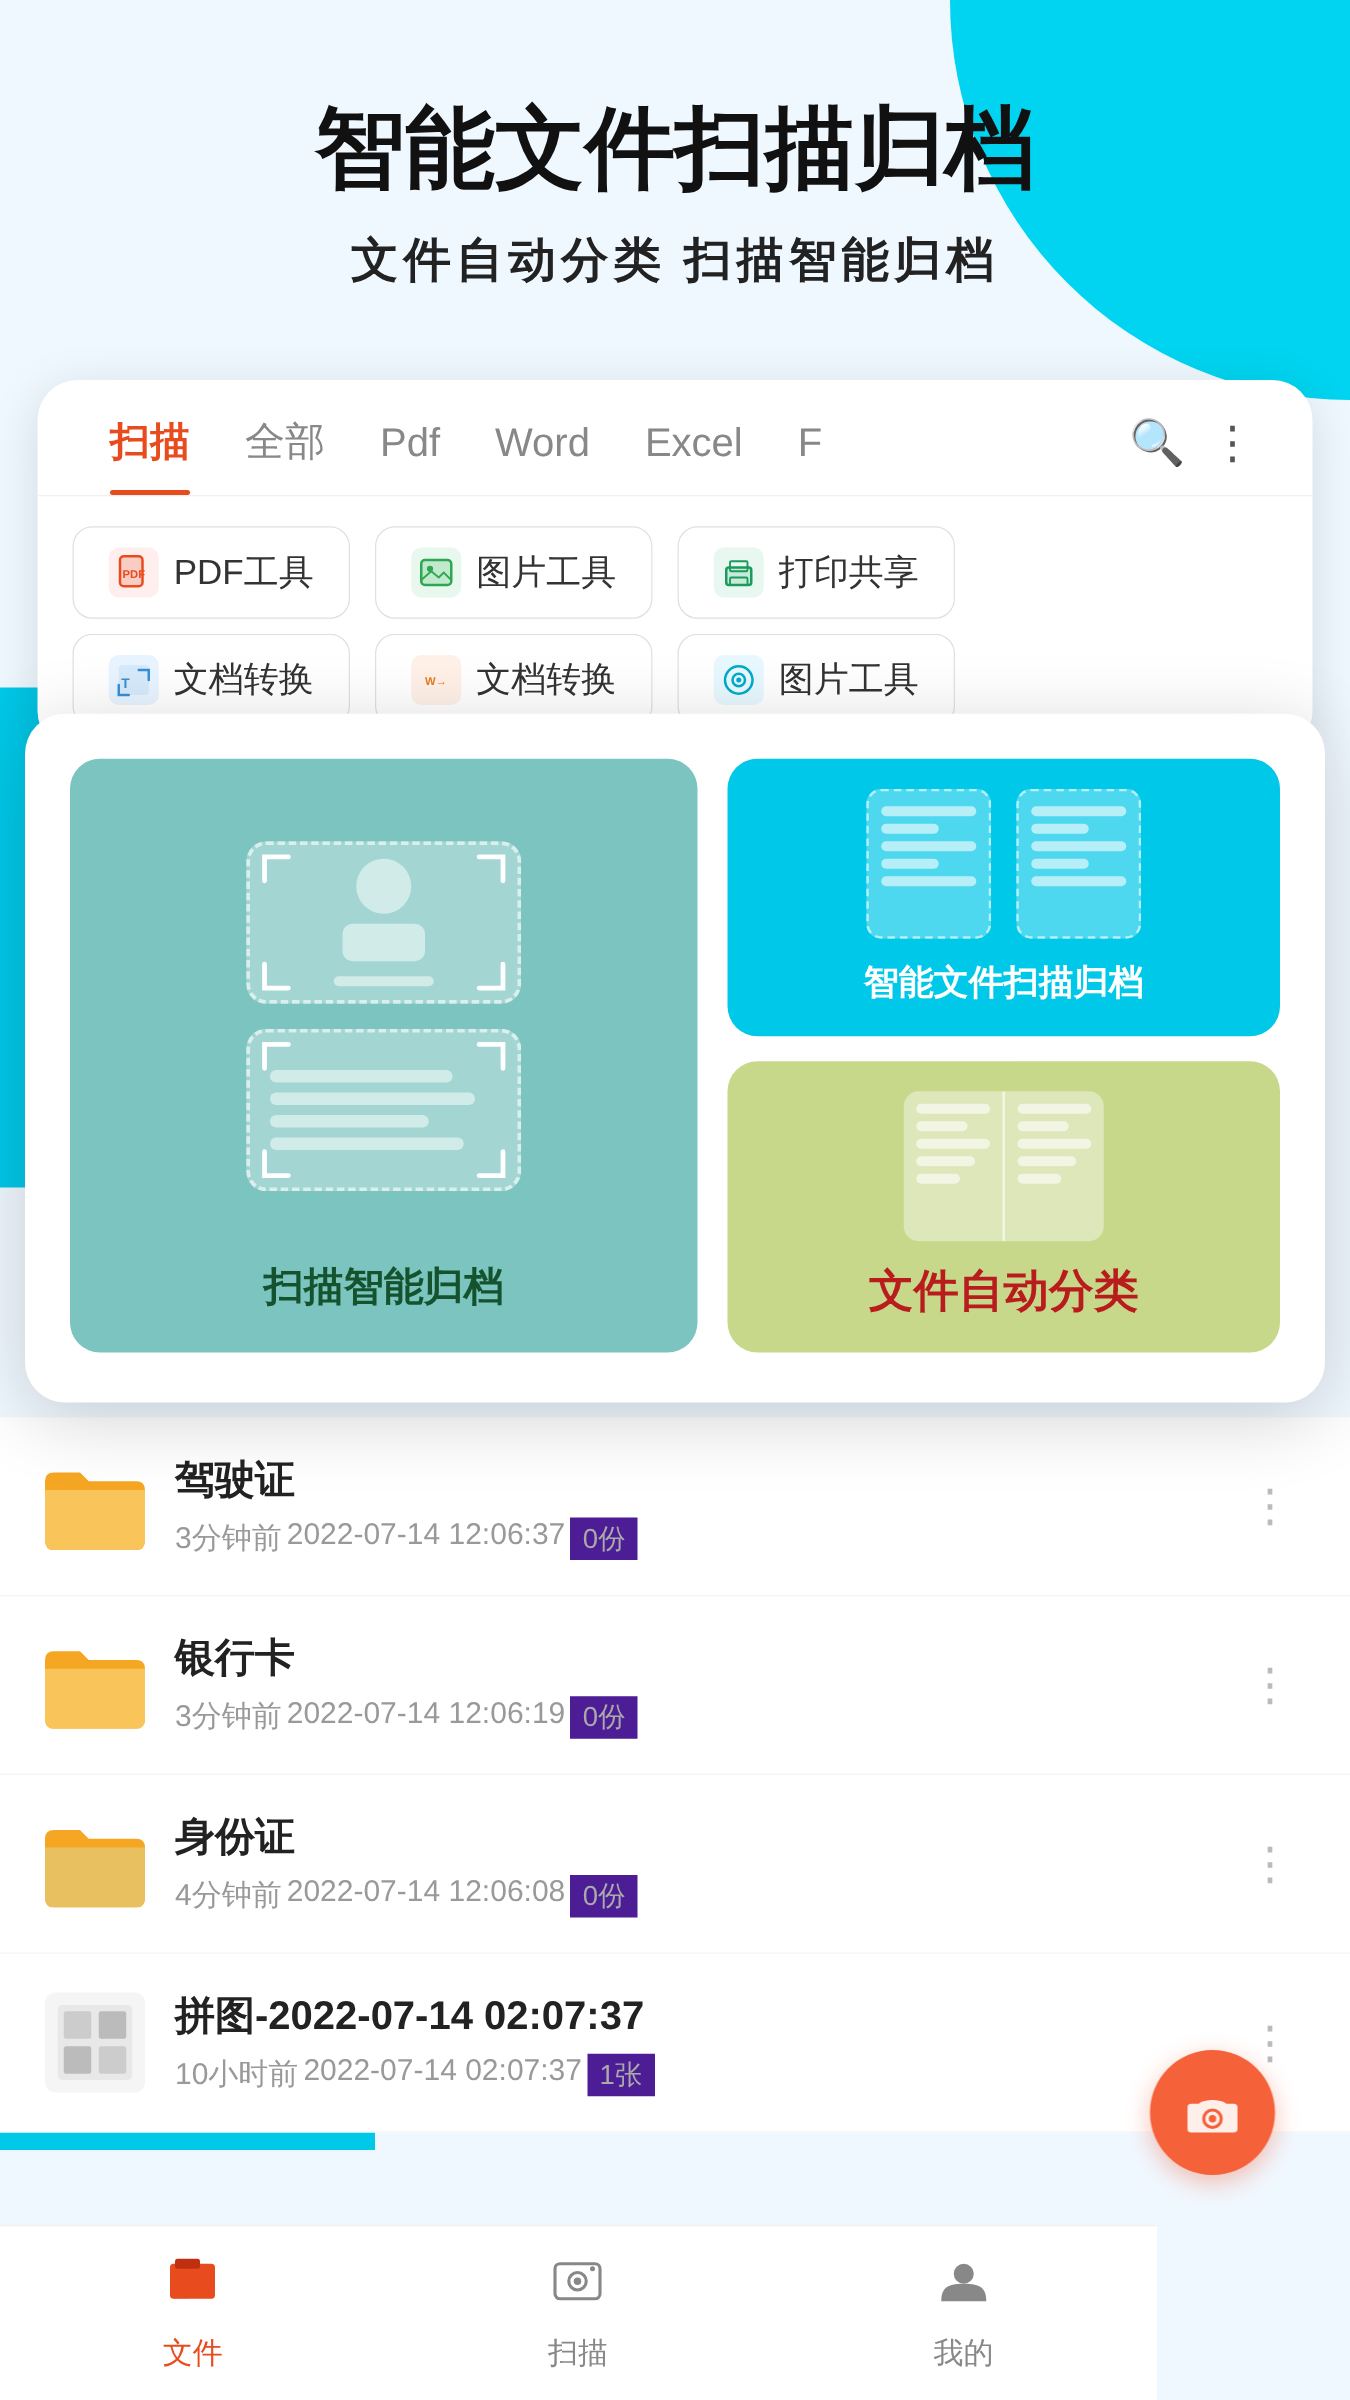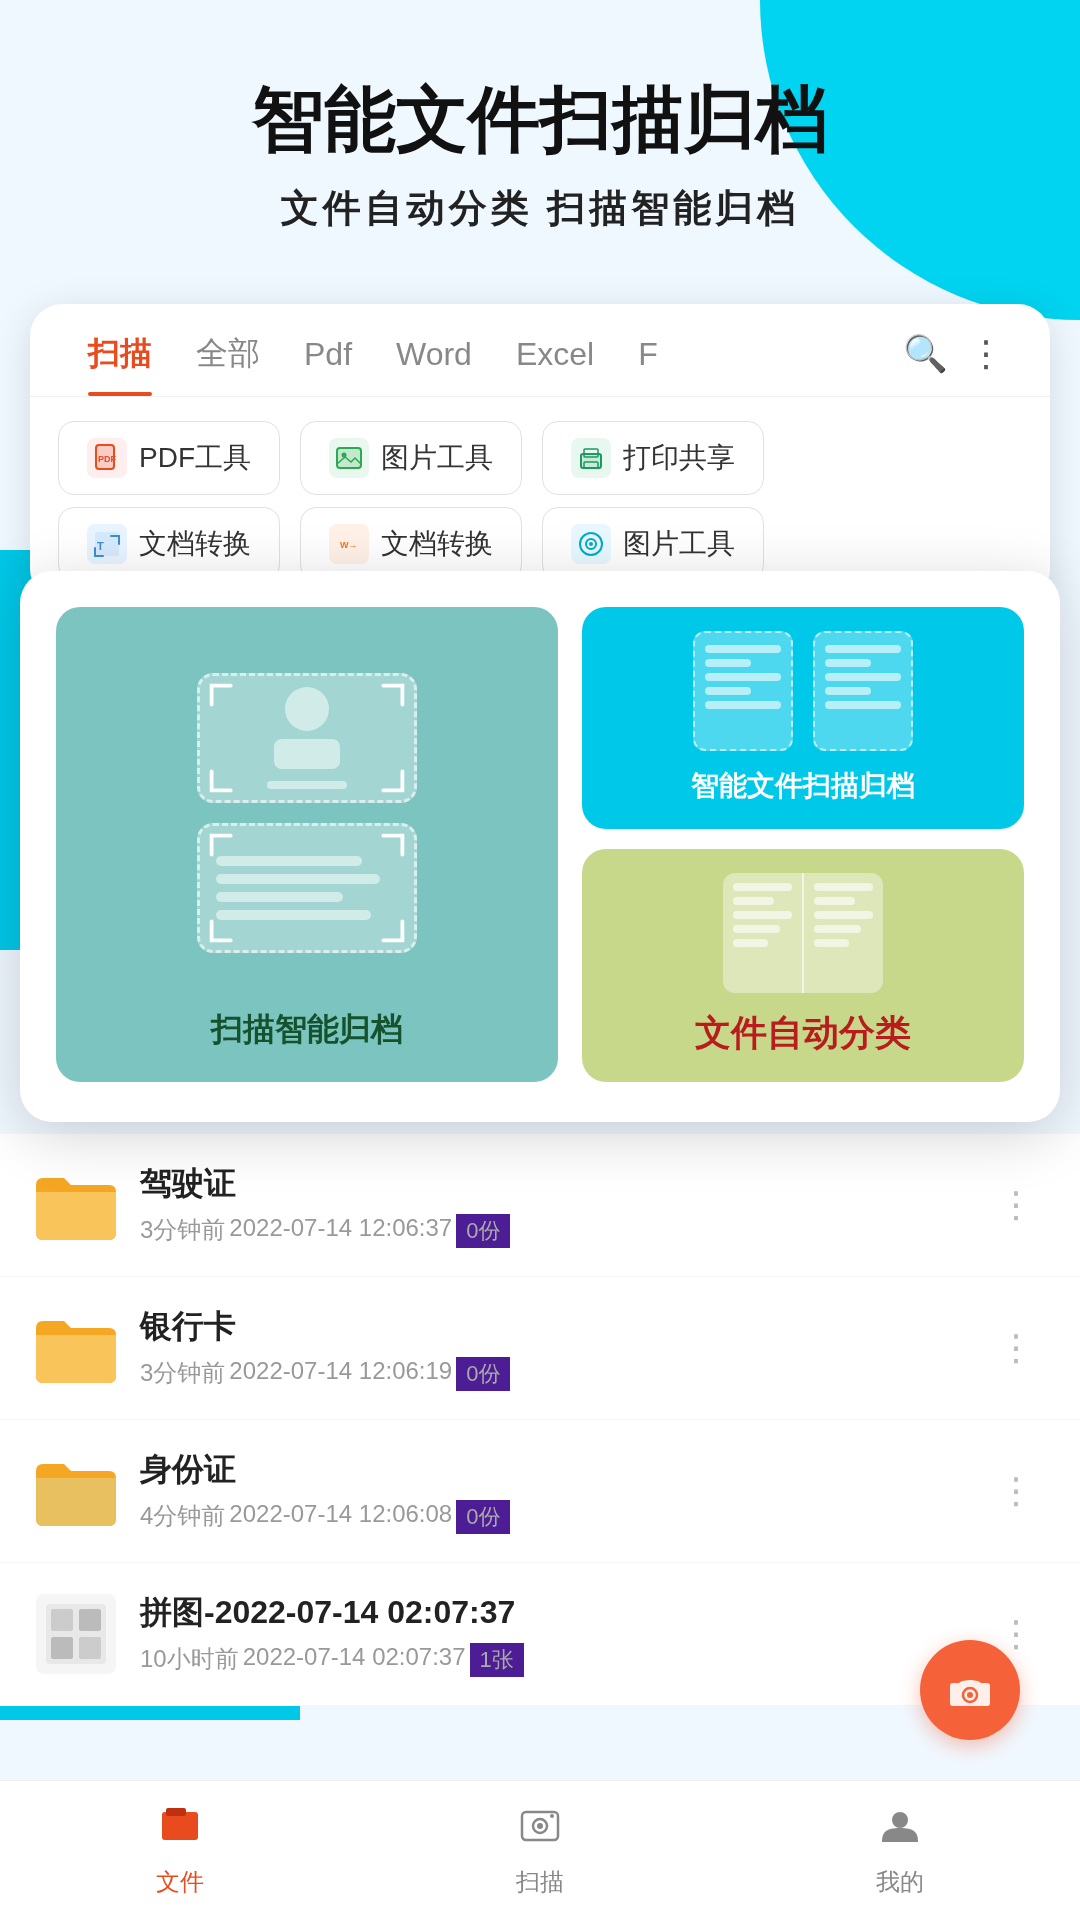--- a/index.html
+++ b/index.html
@@ -411,21 +411,21 @@
       color: #fff;
       box-shadow: 0 6px 20px rgba(245,98,58,0.4);
       cursor: pointer;
       z-index: 10;
     }
 
     
     .bottom-nav {
       position: fixed;
       bottom: 0; left: 0; right: 0;
-      width: 1080px;
+      width: 925px;
       height: 140px;
       background: #fff;
       border-top: 1px solid #f0f0f0;
       display: flex;
       align-items: center;
       justify-content: space-around;
       z-index: 20;
     }
     .nav-item {
       display: flex;

